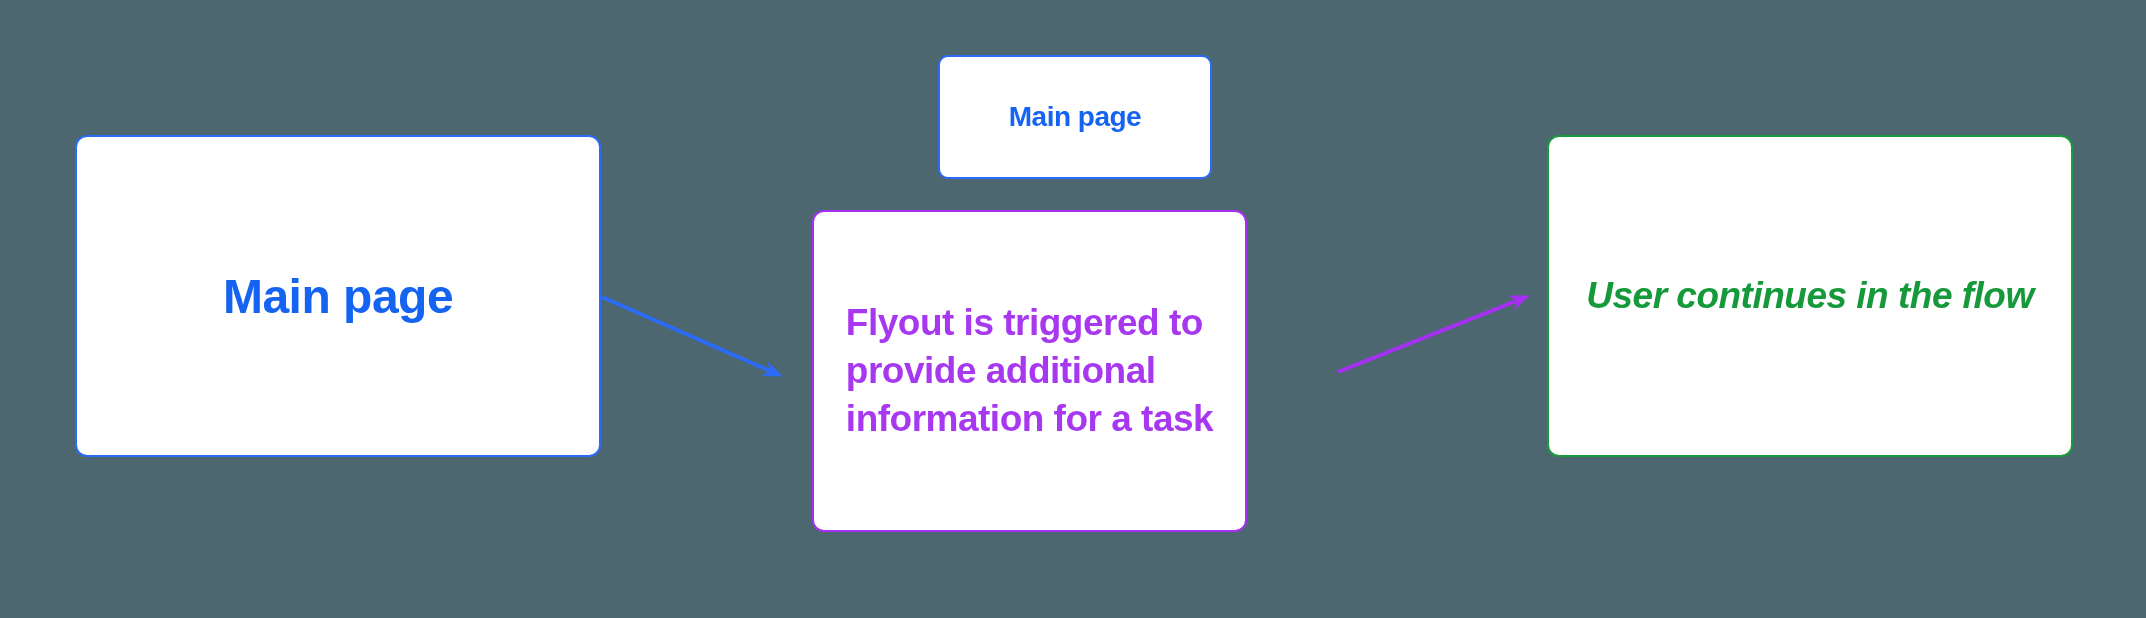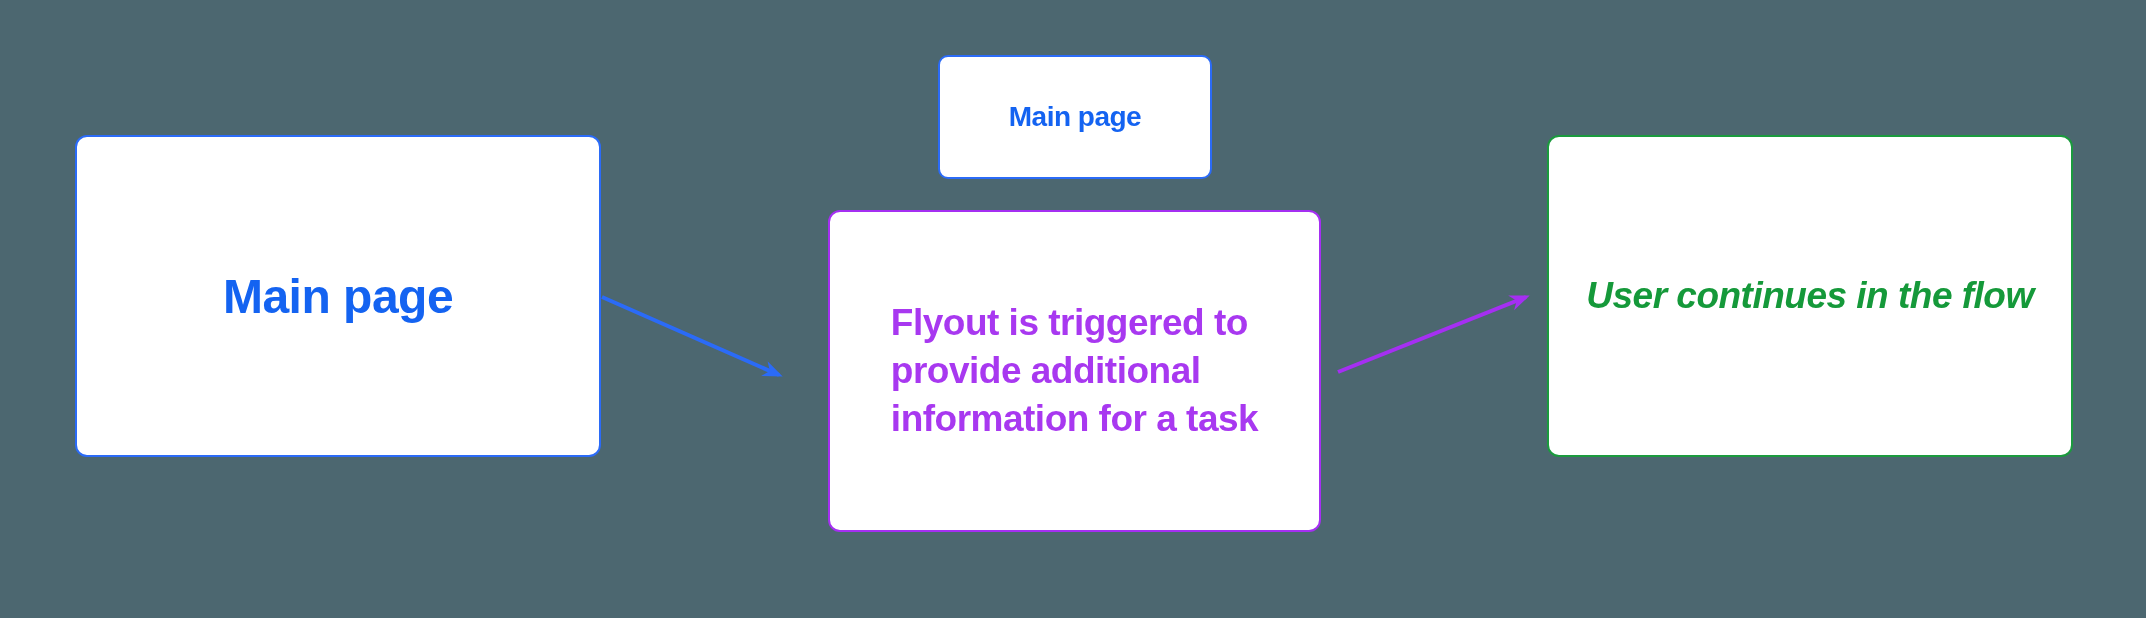--- a/index.html
+++ b/index.html
@@ -43,27 +43,26 @@
   .node--main-page-small {
     left: 938px; top: 55px;
     width: 274px; height: 124px;
     border: 2.5px solid var(--blue-border, #2b6bf7);
     border-radius: 10px;
     color: var(--blue-text, #1463f1);
     font-size: 28px;
   }
   .node--flyout {
     left: 812px; top: 210px;
-    width: 493px; height: 322px;
+    width: 435px; height: 322px;
     border: 2.5px solid var(--purple-border, #a52ff2);
     border-radius: 12px;
     color: var(--purple-text, #a838f0);
     font-size: 37px;
     line-height: 48px;
-    margin-left: 16px;
   }
   .node--user-continues {
     left: 1547px; top: 135px;
     width: 526px; height: 322px;
     border: 2.5px solid var(--green-border, #1b9a3e);
     border-radius: 12px;
     color: var(--green-text, #15993a);
     font-size: 37px;
     font-style: italic;
   }

